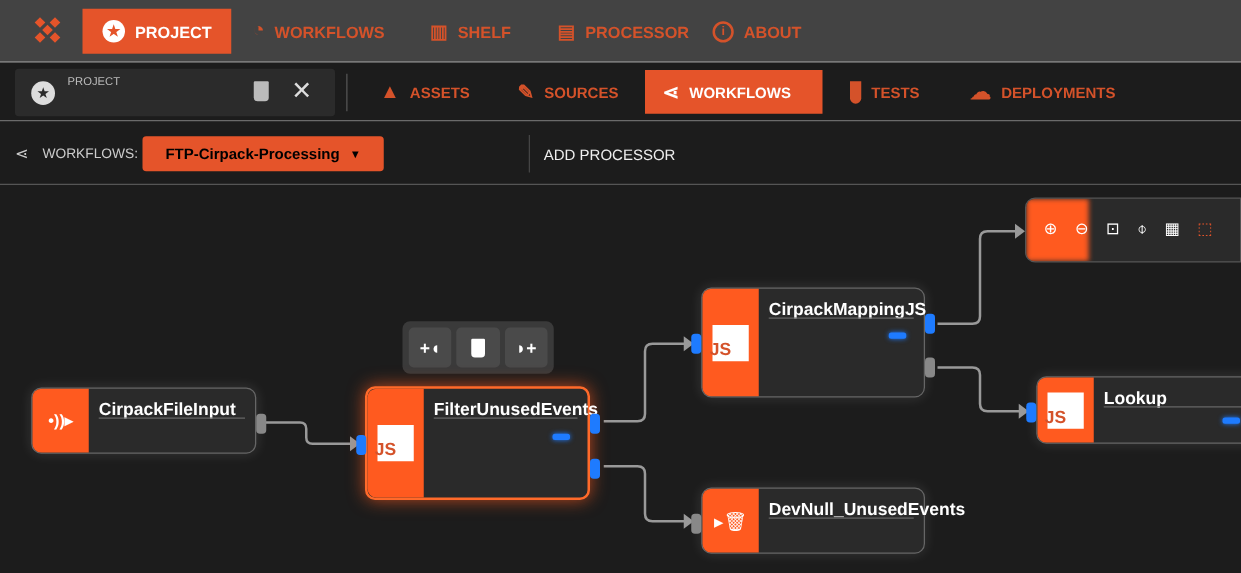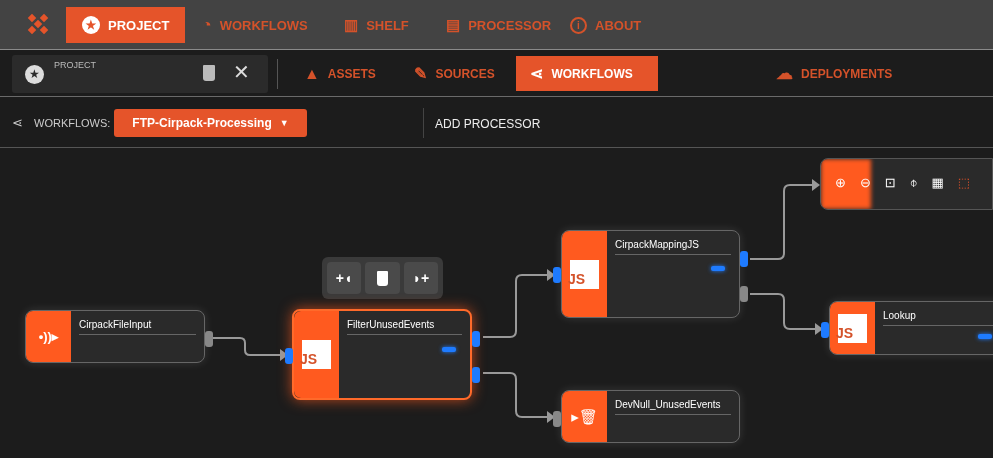--- a/index.html
+++ b/index.html
@@ -10,28 +10,28 @@
 .topnav.active{background:#e5542a;color:#fff}
 .subbar{position:absolute;left:0;top:51px;width:993px;height:46px;background:#1c1c1c;border-bottom:1px solid #6a6a6a}
 .projbox{position:absolute;left:12px;top:4px;width:256px;height:38px;background:#2b2b2b;border-radius:3px}
 .projbox .lbl{position:absolute;left:42px;top:5px;font-size:9px;color:#bbb}
 .projbox .val{position:absolute;left:42px;top:17px;font-size:15px;color:#d4522a}
 .sep{position:absolute;left:277px;top:8px;width:1px;height:30px;background:#555}
 .subnav{position:absolute;top:5px;height:35px;display:flex;align-items:center;gap:8px;font-size:12px;font-weight:bold;color:#d4522a;padding:0 14px}
 .subnav.active{background:#e5542a;color:#fff}
 .wfbar{position:absolute;left:0;top:98px;width:993px;height:50px;border-bottom:1px solid #555;background:#1c1c1c}
 .wflabel{position:absolute;left:34px;top:19px;font-size:11px;color:#ccc}
-.wfsel{position:absolute;left:114px;top:11px;width:193px;height:28px;background:#e5542a;border-radius:3px;color:#ffffff;font-size:12px;font-weight:bold;display:flex;align-items:center;justify-content:center;gap:8px}
+.wfsel{position:absolute;left:114px;top:11px;width:193px;height:28px;background:#e5542a;border-radius:3px;color:#000000;font-size:12px;font-weight:bold;display:flex;align-items:center;justify-content:center;gap:8px}
 .wfsep{position:absolute;left:423px;top:10px;width:1px;height:30px;background:#444}
 .addproc{position:absolute;left:435px;top:19px;font-size:12px;font-weight:normal;color:#eee}
 .canvas{position:absolute;left:0;top:149px;width:993px;height:309px}
 .node{position:absolute;background:#2a2a2a;border:1px solid #666;border-radius:8px;box-shadow:0 0 10px rgba(255,255,255,0.12)}
 .node.sel{border:2px solid #ff6a2a;box-shadow:0 0 14px rgba(255,90,30,0.7)}
 .node .side{position:absolute;left:0;top:0;bottom:0;width:45px;background:#ff5a1f;border-radius:7px 0 0 7px;display:flex;align-items:center;justify-content:center}
-.node .title{position:absolute;left:53px;top:8px;font-size:10px;font-weight:normal;color:#fff}
+.node .title{position:absolute;left:53px;top:8px;font-size:14px;font-weight:bold;color:#fff}
 .node .rule{position:absolute;left:53px;right:8px;top:23px;height:1px;background:#666}
 .js{width:29px;height:29px;background:#fff;color:#d4522a;font-weight:bold;font-size:14px;display:flex;align-items:flex-end;justify-content:flex-end;padding:0 14px 2px 0}
 .port{position:absolute;width:8px;height:16px;border-radius:3px}
 .port.blue{background:#1e7bff}
 .port.grey{background:#888}
 .led{position:absolute;width:14px;height:5px;background:#1e7bff;border-radius:2px;box-shadow:0 0 4px #1e7bff}
 .toolbar{position:absolute;left:322px;top:108px;width:121px;height:42px;background:#3a3a3a;border-radius:6px;display:flex;gap:4px;padding:5px}
 .tb{flex:1;background:#4a4a4a;border-radius:4px;display:flex;align-items:center;justify-content:center;font-weight:bold;color:#fff;font-size:14px}
 .zoomctl{position:absolute;left:820px;top:9px;width:173px;height:52px;background:#2a2a2a;border-radius:8px 0 0 8px;border:1px solid #555;overflow:hidden}
 .zoomctl .orange{position:absolute;left:0;top:0;width:50px;height:100%;background:#ff5a1f;filter:blur(2px)}
@@ -85,20 +85,24 @@
       <span style="font-size:16px">▲</span>
       <span>ASSETS</span>
     </div>
   <div class="subnav" style="left:400px">
       <span style="font-size:16px">✎</span>
       <span>SOURCES</span>
     </div>
   <div class="subnav active" style="left:516px;width:142px">
       <span style="font-size:16px">⋖</span>
       <span>WORKFLOWS</span>
+    </div>
+  <div class="subnav" style="left:666px">
+      <span style="display:inline-block;width:9px;height:18px;background:#d4522a;border-radius:0 0 5px 5px"></span>
+      <span>TESTS</span>
     </div>
   <div class="subnav" style="left:762px">
       <span style="font-size:17px">☁</span>
       <span>DEPLOYMENTS</span>
     </div>
 </div>
 
 <div class="wfbar">
   <span style="position:absolute;left:12px;top:17px;font-size:13px;color:#ccc">⋖</span>
   <span class="wflabel">WORKFLOWS:</span>

